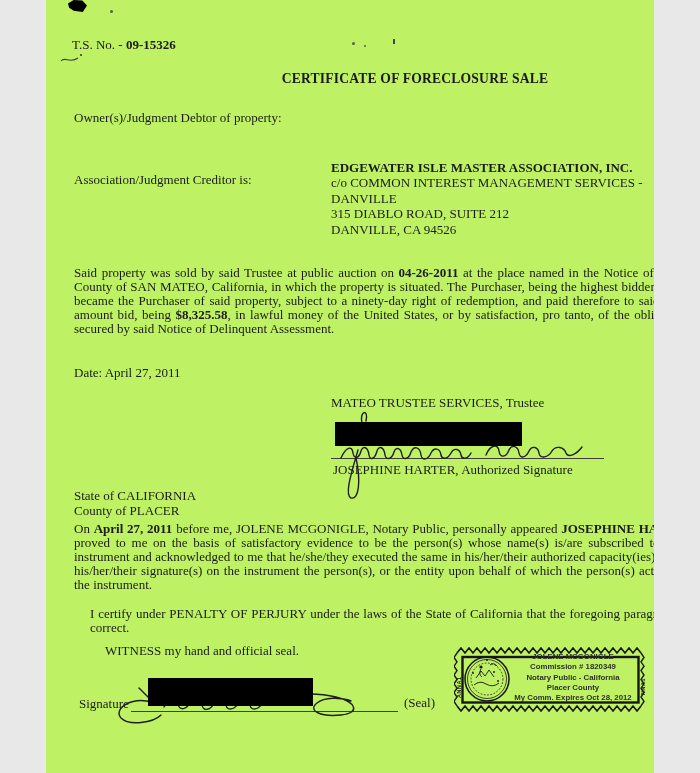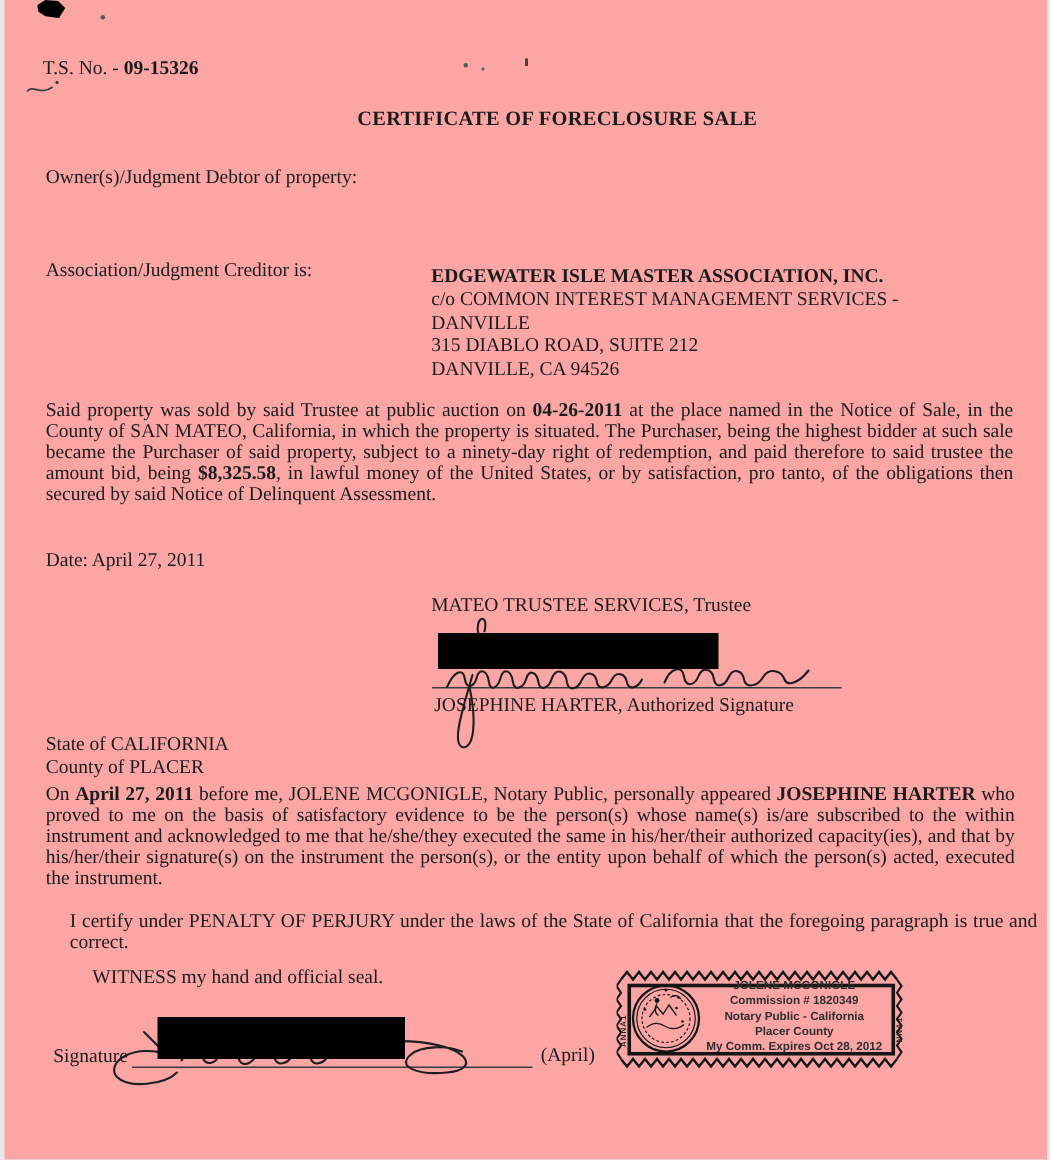--- a/index.html
+++ b/index.html
@@ -1,17 +1,17 @@
 <!DOCTYPE html>
 <html><head>
 <meta charset="utf-8">
 <style>
   html,body{margin:0;padding:0;background:#e8e8e8;}
   #page{
-    position:relative;width:695px;height:773px;background:#fca5a5;
+    position:relative;width:608px;height:773px;background:#bef264;
     font-family:"Liberation Serif","DejaVu Serif",serif;color:#1b1b1b;
     overflow:hidden;margin:0 auto;
   }
   .abs{position:absolute;}
   .b{font-weight:bold;}
   .para{width:645px;font-size:13px;line-height:14px;text-align:justify;}
   .line{font-size:13px;line-height:15.4px;white-space:nowrap;}
   .rule{background:#3d3d3d;height:1px;}
   .redact{background:#000;}
   .speck{background:#5a5a5a;border-radius:50%;}
@@ -44,21 +44,21 @@
 
   <div class="abs speck" style="left:306px;top:42px;width:3px;height:3px;"></div>
   <div class="abs speck" style="left:318px;top:45px;width:2px;height:2px;"></div>
   <div class="abs" style="left:347px;top:39px;width:2px;height:5px;background:#444;"></div>
 
   <div class="abs b" style="left:0;top:71px;width:700px;text-align:center;font-size:13.6px;letter-spacing:.2px;padding-left:19px;">CERTIFICATE OF FORECLOSURE SALE</div>
 
   <div class="abs line" style="left:28px;top:110px;">Owner(s)/Judgment Debtor of property:</div>
 
   <div class="abs line" style="left:28px;top:172px;">Association/Judgment Creditor is:</div>
-  <div class="abs" style="left:285px;top:176px;">
+  <div class="abs" style="left:285px;top:160px;">
     <div class="line b">EDGEWATER ISLE MASTER ASSOCIATION, INC.</div>
     <div class="line">c/o COMMON INTEREST MANAGEMENT SERVICES -</div>
     <div class="line">DANVILLE</div>
     <div class="line">315 DIABLO ROAD, SUITE 212</div>
     <div class="line">DANVILLE, CA 94526</div>
   </div>
 
   <div class="abs para" style="left:28px;top:266px;">
     <span>Said property was sold by said Trustee at public auction on </span><span class="b">04-26-2011</span><span> at the place named in the Notice of Sale, in the County of SAN MATEO, California, in which the property is situated.  The Purchaser, being the highest bidder at such sale became the Purchaser of said property, subject to a ninety-day right of redemption, and paid therefore to said trustee the amount bid, being </span><span class="b">$8,325.58</span><span>, in lawful money of the United States, or by satisfaction, pro tanto, of the obligations then secured by said Notice of Delinquent Assessment.</span>
   </div>
@@ -122,21 +122,21 @@
       <div>JOLENE MCGONIGLE</div>
       <div>Commission # 1820349</div>
       <div>Notary Public - California</div>
       <div>Placer County</div>
       <div>My Comm. Expires Oct 28, 2012</div>
     </div>
   </div>
 
   <div class="abs line" style="left:33px;top:696px;">Signature</div>
   <div class="abs rule" style="left:85px;top:711px;width:267px;"></div>
-  <div class="abs line" style="left:358px;top:695px;">(April)</div>
+  <div class="abs line" style="left:358px;top:695px;">(Seal)</div>
 
   <svg class="abs" style="left:65px;top:685px;" width="330" height="50" viewBox="0 0 330 50">
     <g stroke="#1e1e1e" stroke-width="1.4" fill="none" stroke-linecap="round">
       <path d="M28,3 L40,15"></path>
       <path d="M45,18 C20,10 2,24 10,33 C18,41 42,38 50,30"></path>
       <path d="M53,22 C58,12 66,11 67,19 C68,26 76,25 79,17 C82,11 90,12 91,20 C92,27 100,25 103,18 C106,11 114,12 115,20 C116,26 124,25 127,18 C130,12 138,13 139,20 C140,26 148,25 151,18"></path>
       <path d="M151,18 C165,10 200,6 225,12 C245,17 250,28 230,30 C210,32 196,26 206,18 C213,12 230,12 240,16"></path>
     </g>
   </svg>
 

